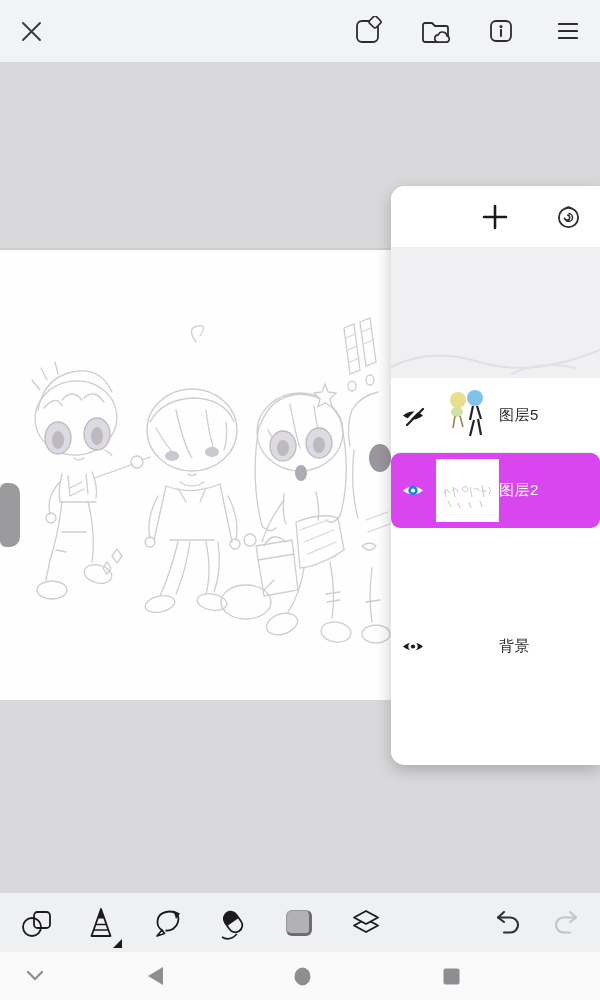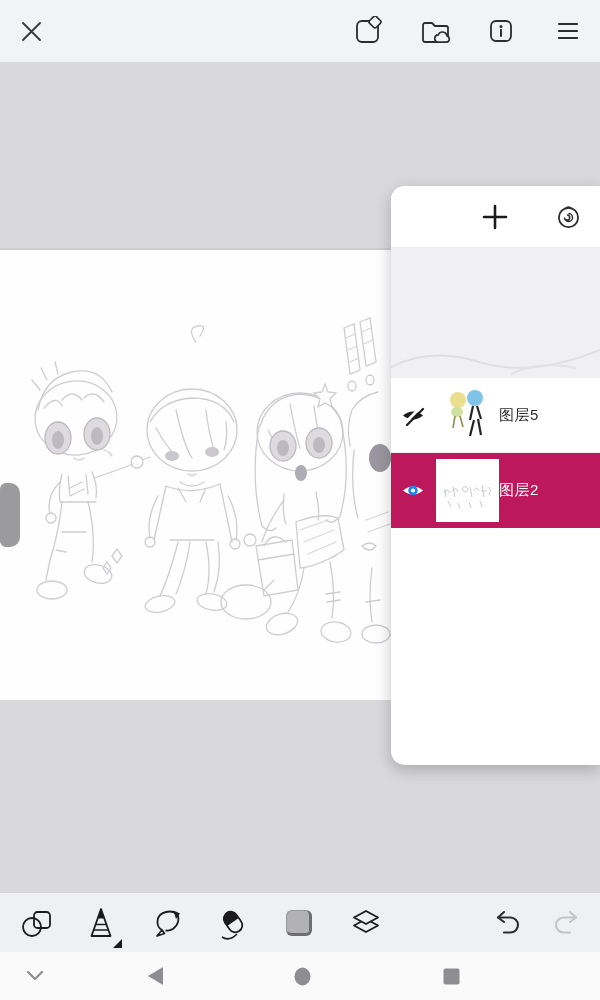--- a/index.html
+++ b/index.html
@@ -40,21 +40,21 @@
   .panel-header .hbtn { position:absolute; top:50%; transform:translateY(-50%);
     width:40px; height:40px; display:flex; align-items:center; justify-content:center; }
   .panel-preview { height:130px; flex:0 0 130px; background:#f0f0f2; position:relative; overflow:hidden; }
   .layer-row {
     display:flex; align-items:center; background:#fff;
     border-bottom:1px solid #eceeef; position:relative;
   }
   .layer-row .eye { width:44px; flex:0 0 44px; display:flex; align-items:center; justify-content:center; }
   .layer-row .thumb { width:64px; flex:0 0 64px; display:flex; align-items:center; justify-content:center; }
   .layer-row .lname { font-size:15px; color:#2b2b2f; letter-spacing:.5px; }
-  .layer-row.selected { background:#be185d; border-bottom:none; }
+  .layer-row.selected { background:#d946ef; border-bottom:none;border-radius:9px; }
   .layer-row.selected .lname { color:#ffffff; }
   .thumb-white { width:63px; height:63px; background:#ffffff; }
   
   .toolbar {
     position:absolute; left:0; top:893px; width:600px; height:59px;
     background:#eef0f2; z-index:30;
   }
   .toolbar .tool { position:absolute; top:50%; transform:translate(-50%,-50%);
     width:46px; height:46px; display:flex; align-items:center; justify-content:center; }
   .corner-marker { position:absolute; right:2px; bottom:-2px; width:0; height:0;
@@ -263,20 +263,31 @@
               <path d="M26 30 q3 -5 6 0 q-2 6 -6 0 M34 28 l2 10 M38 31 q3 -4 5 1"></path>
               <path d="M46 26 l2 12 M45 32 h6 M53 28 q3 3 0 8"></path>
               <path d="M12 42 l3 6 M22 44 l2 5 M33 43 l2 6 M44 42 l2 6"></path>
             </g>
           </svg>
         </div>
       </div>
       <div class="lname">图层2</div>
     </div>
 
+    <div class="layer-row" style="flex:1; border-bottom:none">
+      <div class="eye">
+        <svg width="24" height="21" viewBox="0 0 24 21">
+          <path d="M2 10.5 Q12 2.5 22 10.5 Q12 18.5 2 10.5 Z" fill="#1b1b1f"></path>
+          <circle cx="12" cy="10.5" r="4.7" fill="#ffffff"></circle>
+          <circle cx="12" cy="10.5" r="2.1" fill="#1b1b1f"></circle>
+        </svg>
+      </div>
+      <div class="thumb"></div>
+      <div class="lname">背景</div>
+    </div>
   </div>
 
   <div class="toolbar">
     <div class="tool" style="left:37px">
       <svg width="40" height="40" viewBox="0 0 40 40">
         <circle cx="15" cy="24" r="9" fill="none" stroke="#1b1b1f" stroke-width="1.8"></circle>
         <rect x="17" y="9" width="16" height="16" rx="3.5" fill="none" stroke="#1b1b1f" stroke-width="1.8"></rect>
       </svg>
     </div>
     <div class="tool" style="left:101px">

